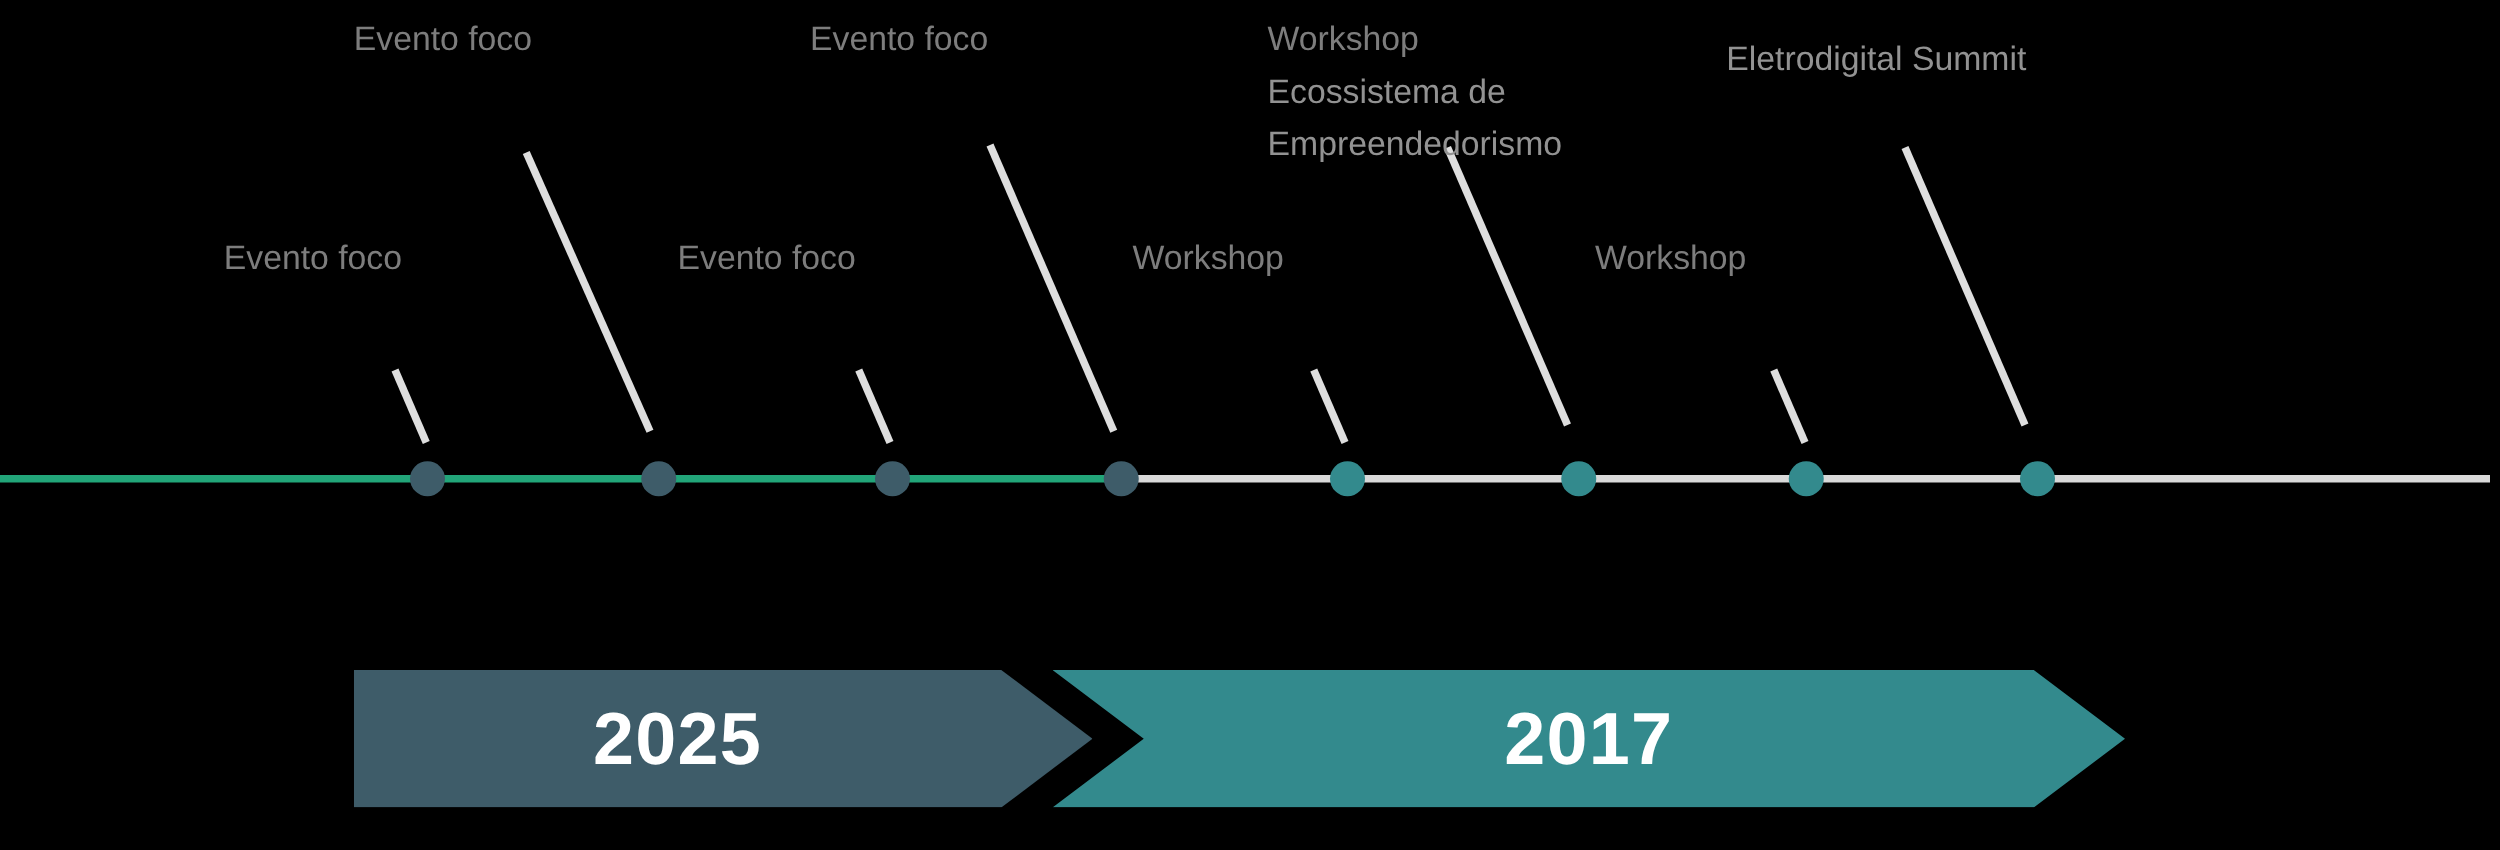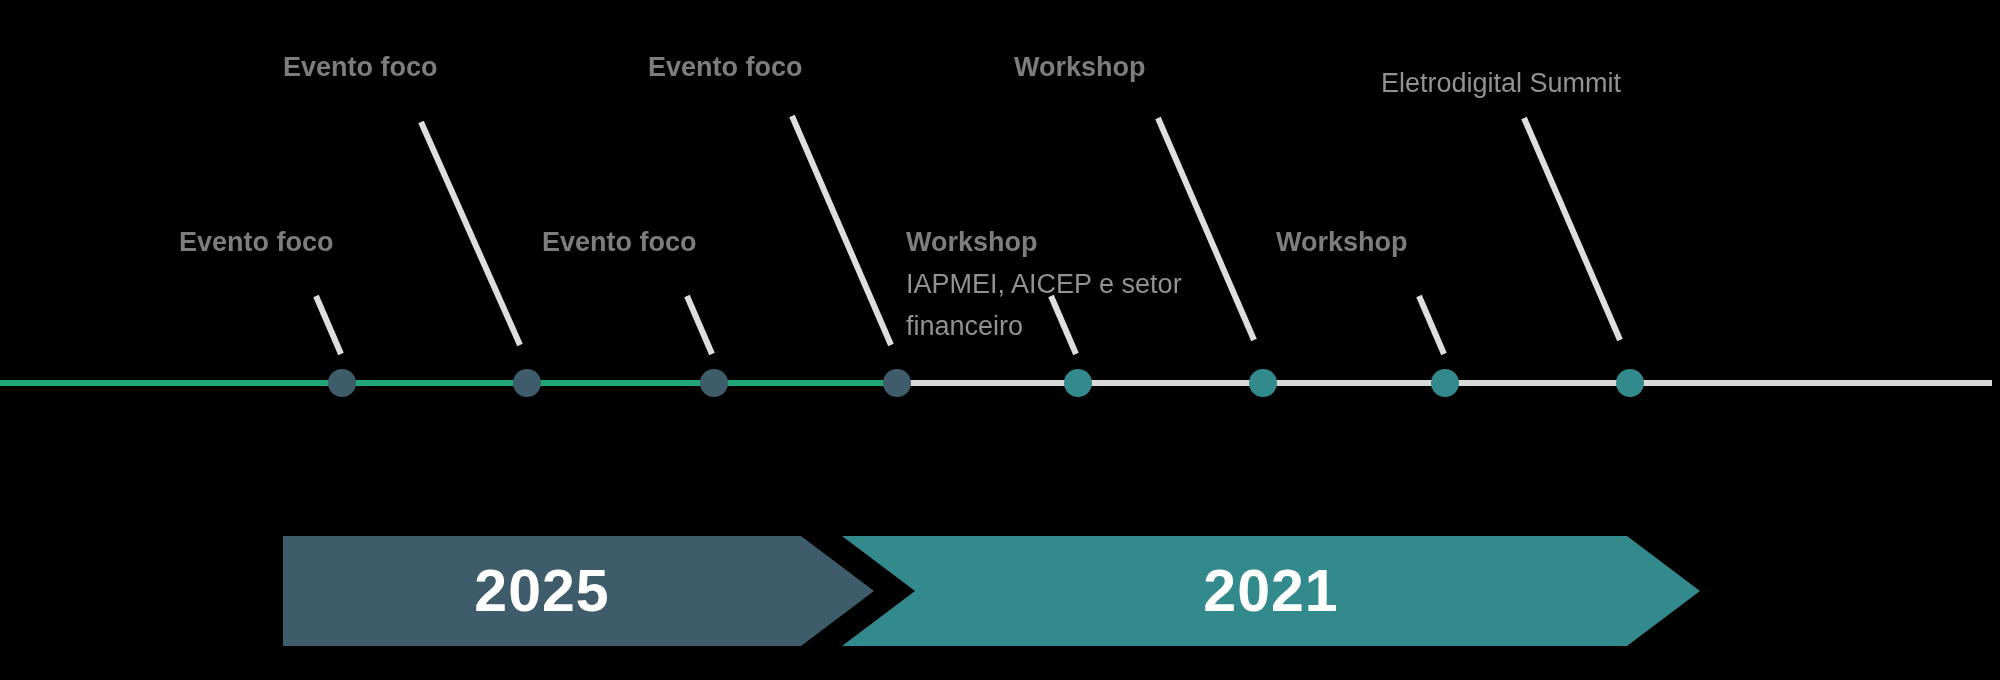--- a/index.html
+++ b/index.html
@@ -36,21 +36,21 @@
   .dot{
     position:absolute;top:369px;width:28px;height:28px;border-radius:50%;
   }
   .dot.dark{background:var(--dot-dark);}
   .dot.teal{background:var(--dot-teal);}
   .event{
     position:absolute;
     font-size:27px;line-height:42px;
   }
   .ev-heading{
-    font-weight:700;color:var(--text-heading);white-space:pre-line;margin-top:36px;
+    font-weight:400;color:var(--text-heading);white-space:pre-line;
   }
   .ev-detail{
     font-weight:400;color:var(--text-detail);white-space:pre-line;
   }
   .era{
     position:absolute;top:536px;height:110px;
     display:flex;align-items:center;justify-content:center;
   }
   .era-2025{
     left:283px;width:591px;background:var(--banner-2025);
@@ -107,37 +107,37 @@
   <div class="event" style="left:542px;top:185px">
     <div class="ev-heading">Evento foco</div>
   </div>
 
   <div class="event" style="left:648px;top:10px">
     <div class="ev-heading">Evento foco</div>
   </div>
 
   <div class="event" style="left:906px;top:185px">
     <div class="ev-heading">Workshop</div>
-    <div class="ev-detail">IAPMEI, AICEP e setor
-financeiro</div>
   </div>
 
   <div class="event" style="left:1014px;top:10px">
     <div class="ev-heading">Workshop</div>
+    <div class="ev-detail">Ecossistema de
+Empreendedorismo</div>
   </div>
 
   <div class="event" style="left:1276px;top:185px">
     <div class="ev-heading">Workshop</div>
   </div>
 
   <div class="event" style="left:1381px;top:26px">
     <div class="ev-heading"></div>
     <div class="ev-detail">Eletrodigital Summit</div>
   </div>
 
   <div class="era era-2025">
     <span class="era-label">2025</span>
   </div>
   <div class="era era-2026">
-    <span class="era-label">2021</span>
+    <span class="era-label">2017</span>
   </div>
 
 </div>
 
 </body></html>

